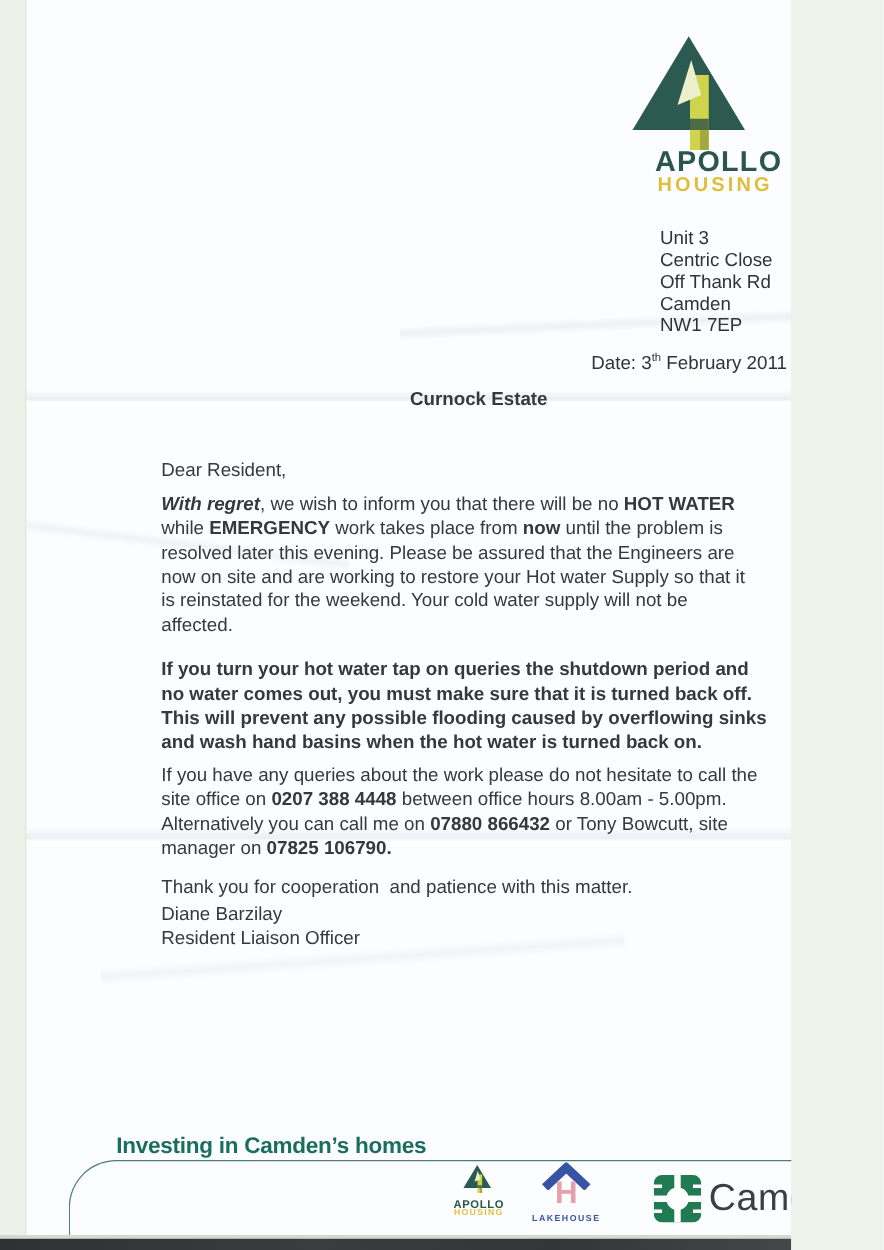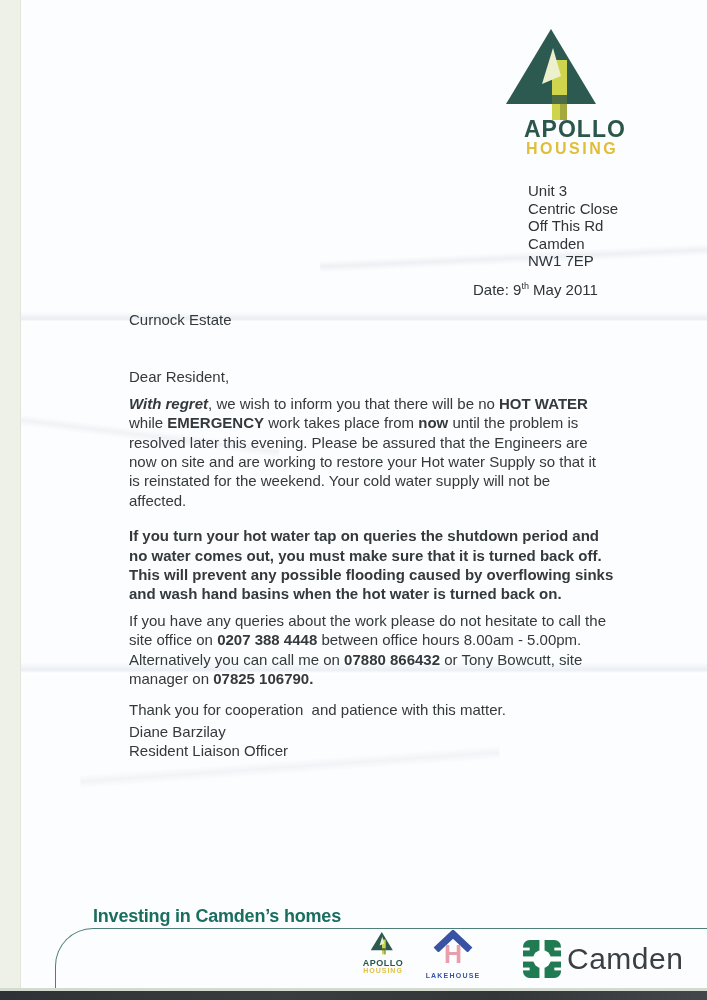--- a/index.html
+++ b/index.html
@@ -3,22 +3,23 @@
 <meta charset="utf-8">
 <style>
   html,body{margin:0;padding:0;}
   body{
     width:707px;height:1000px;
     font-family:"Liberation Sans", sans-serif;
     background:#f0f2ec;
     overflow:hidden;
   }
   .scan{
-    position:relative;width:707px;height:1000px;overflow:hidden;
+    position:relative;width:617px;height:1000px;overflow:hidden;
     background:#eef1e9;
+    padding-left:16px;
   }
   
   .paper{
     position:absolute;left:20px;top:0;right:0;bottom:12px;
     background-color:#fcfdfe;
   }
   .crease{position:absolute;pointer-events:none;}
   .crease-h1{left:0;right:0;top:312px;height:16px;
     background:linear-gradient(180deg,rgba(186,195,210,0) 0%,rgba(186,195,210,.28) 45%,rgba(255,255,255,.6) 60%,rgba(186,195,210,0) 100%);}
   .crease-h2{left:0;right:0;top:662px;height:18px;
@@ -42,21 +43,21 @@
     letter-spacing:1px;color:#2b564c;}
   .brand-division{position:absolute;left:526px;top:140px;font-size:16px;font-weight:bold;
     letter-spacing:2.5px;color:#e0be3a;}
   .address{position:absolute;left:528px;top:157px;font-size:15px;line-height:17.5px;color:#2f3438;margin-top:25px;}
   .date-line{position:absolute;left:473px;top:281px;font-size:15px;color:#2f3438;}
   .date-line sup{font-size:9px;vertical-align:super;}
 
   
   .letter{position:absolute;left:129px;top:310px;width:508px;font-size:15px;
     line-height:19.4px;color:#34393d;}
-  .recipient{font-weight:normal;}
+  .recipient{font-weight:bold;text-align:center;}
   .salutation{margin-top:38px;}
   .p1{margin-top:7px;width:477px;}
   .p2{margin-top:16px;width:486px;font-weight:bold;}
   .p3{margin-top:7px;width:503px;}
   .p4{margin-top:11px;white-space:pre-wrap;}
   .closing{margin-top:9px;}
   .sig-name{margin-top:3px;}
 
   
   .tagline{position:absolute;left:93px;top:893px;font-size:18px;font-weight:bold;
@@ -95,26 +96,26 @@
     <rect x="57" y="78" width="7" height="16" fill="#a3a93f"></rect>
     <rect x="49" y="69" width="15" height="9" fill="#3f5f45" opacity="0.9"></rect>
     <polygon points="50,22 39,58 58,50" fill="#edf0cd"></polygon>
   </svg>
   <div class="brand-name">APOLLO</div>
   <div class="brand-division">HOUSING</div>
 
   <div class="address">
     <div>Unit 3</div>
     <div>Centric Close</div>
-    <div>Off This Rd</div>
+    <div>Off Thank Rd</div>
     <div>Camden</div>
     <div>NW1 7EP</div>
   </div>
 
-  <div class="date-line"><span>Date: 9</span><sup>th</sup><span> May 2011</span></div>
+  <div class="date-line"><span>Date: 3</span><sup>th</sup><span> February 2011</span></div>
 
   <div class="letter">
     <div class="recipient">Curnock Estate</div>
     <div class="salutation">Dear Resident,</div>
     <div class="p1"><span style="font-weight: bold; font-style: italic;">With regret</span><span>, we wish to inform you that there will be no </span><span style="font-weight: bold;">HOT WATER</span><span> while </span><span style="font-weight: bold;">EMERGENCY</span><span> work takes place from </span><span style="font-weight: bold;">now</span><span> until the problem is resolved later this evening. Please be assured that the Engineers are now on site and are working to restore your Hot water Supply so that it is reinstated for the weekend. Your cold water supply will not be affected.</span></div>
     <div class="p2"><span style="font-weight: bold;">If you turn your hot water tap on queries the shutdown period and no water comes out, you must make sure that it is turned back off. This will prevent any possible flooding caused by overflowing sinks and wash hand basins when the hot water is turned back on.</span></div>
     <div class="p3"><span>If you have any queries about the work please do not hesitate to call the site office on </span><span style="font-weight: bold;">0207 388 4448</span><span> between office hours 8.00am - 5.00pm. Alternatively you can call me on </span><span style="font-weight: bold;">07880 866432</span><span> or Tony Bowcutt, site manager on </span><span style="font-weight: bold;">07825 106790.</span></div>
     <div class="p4">Thank you for cooperation  and patience with this matter.</div>
     <div class="sig-name">Diane Barzilay</div>
     <div>Resident Liaison Officer</div>

